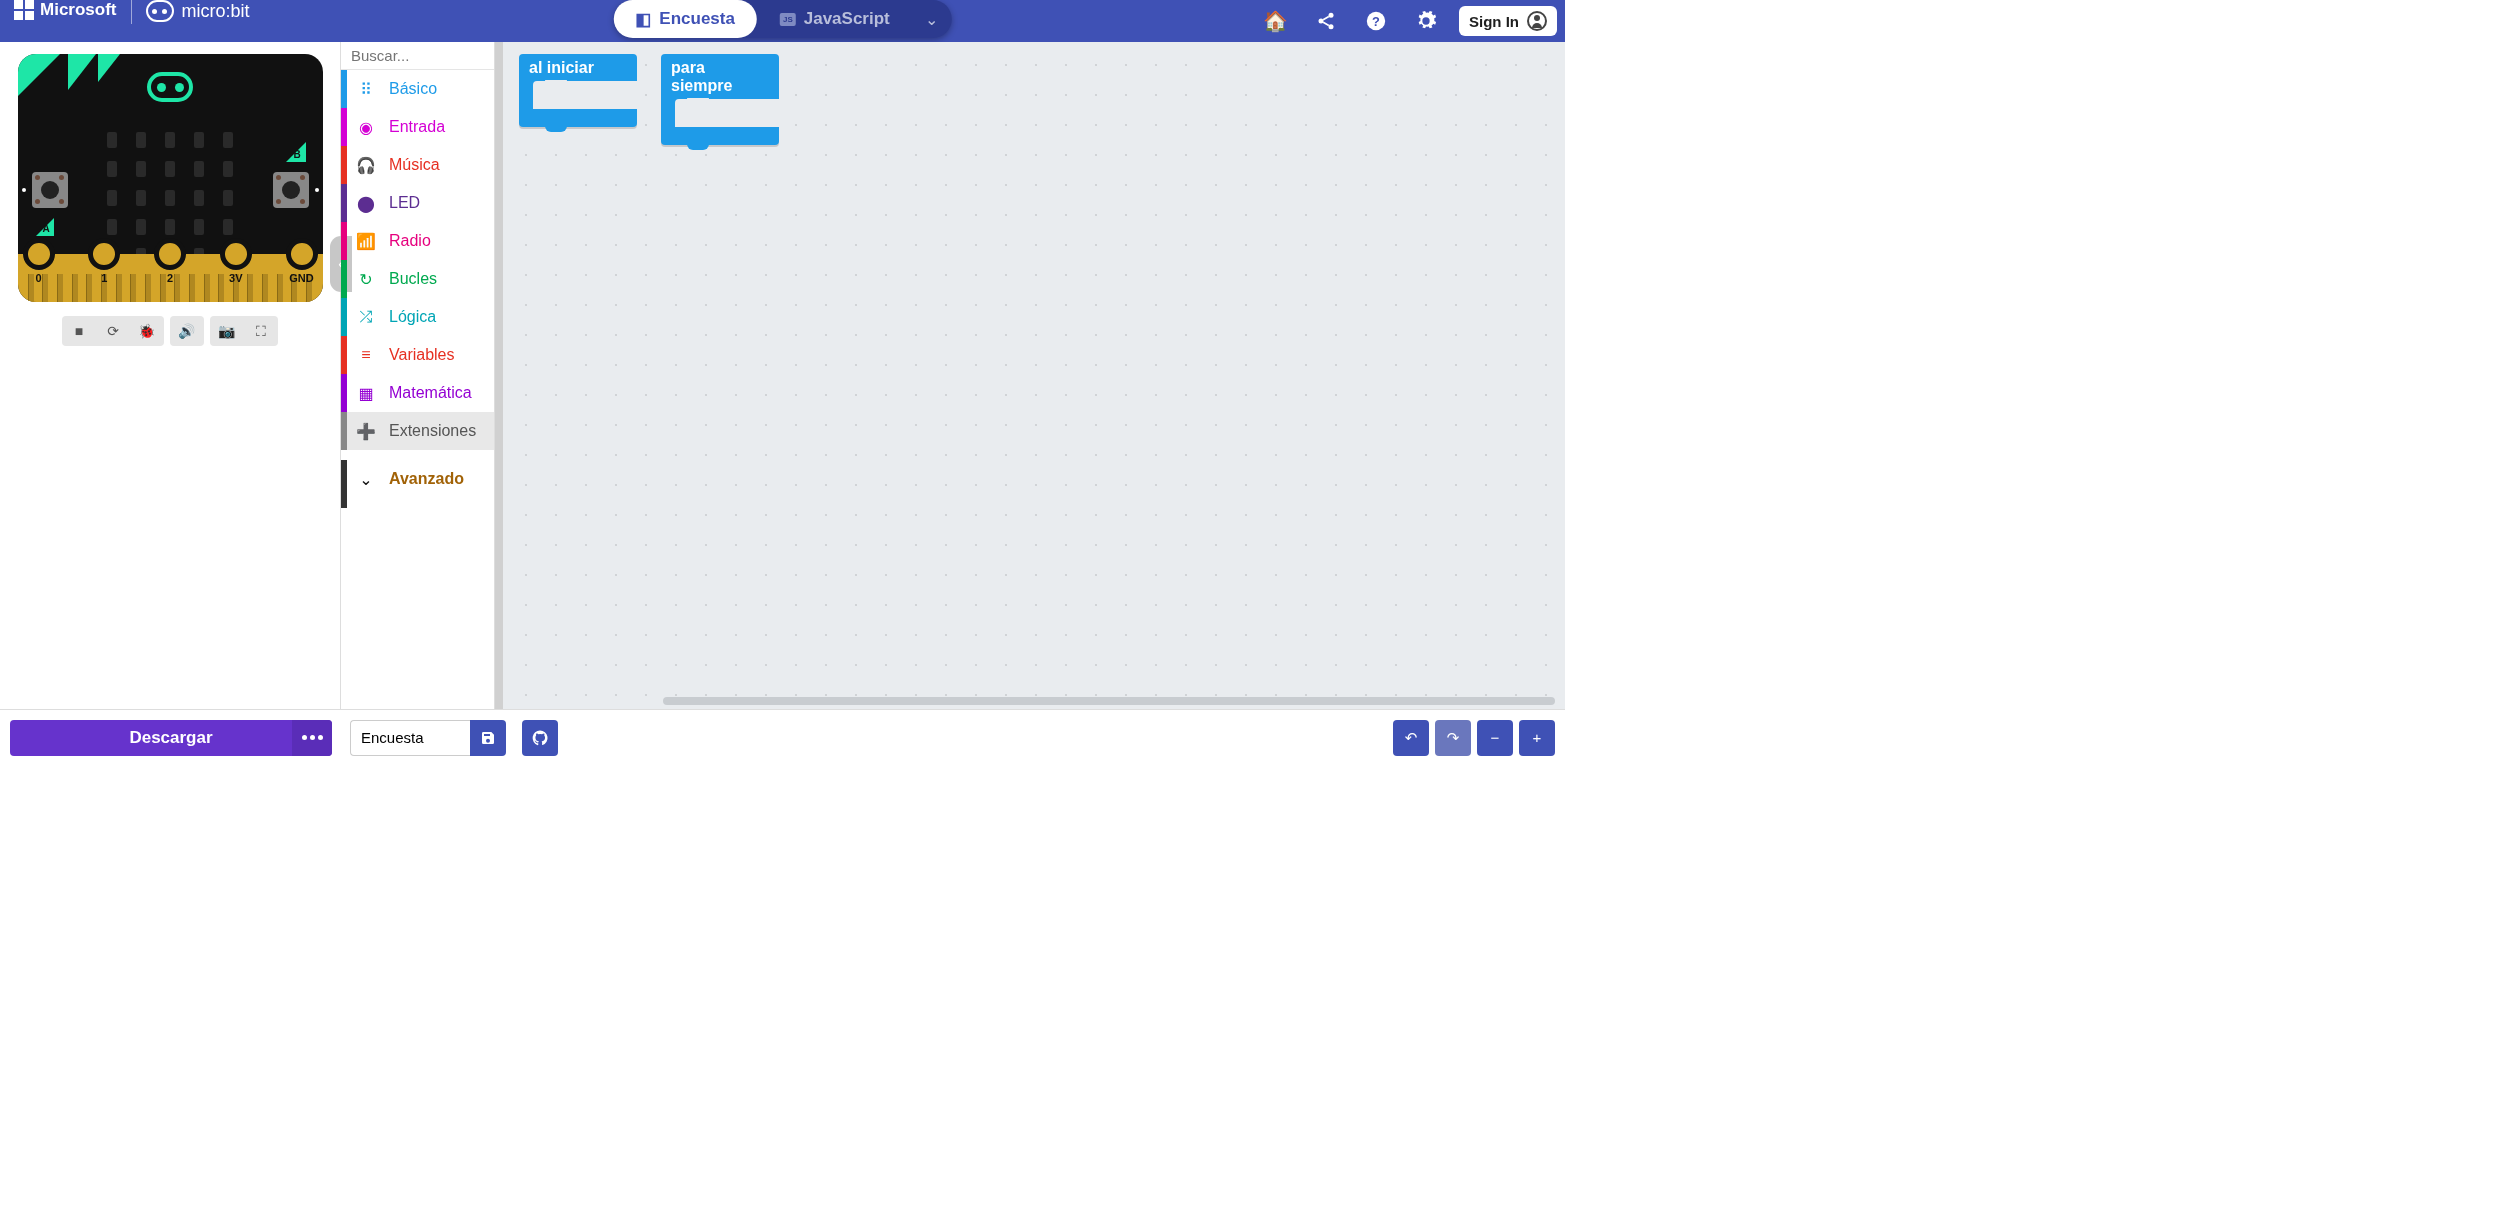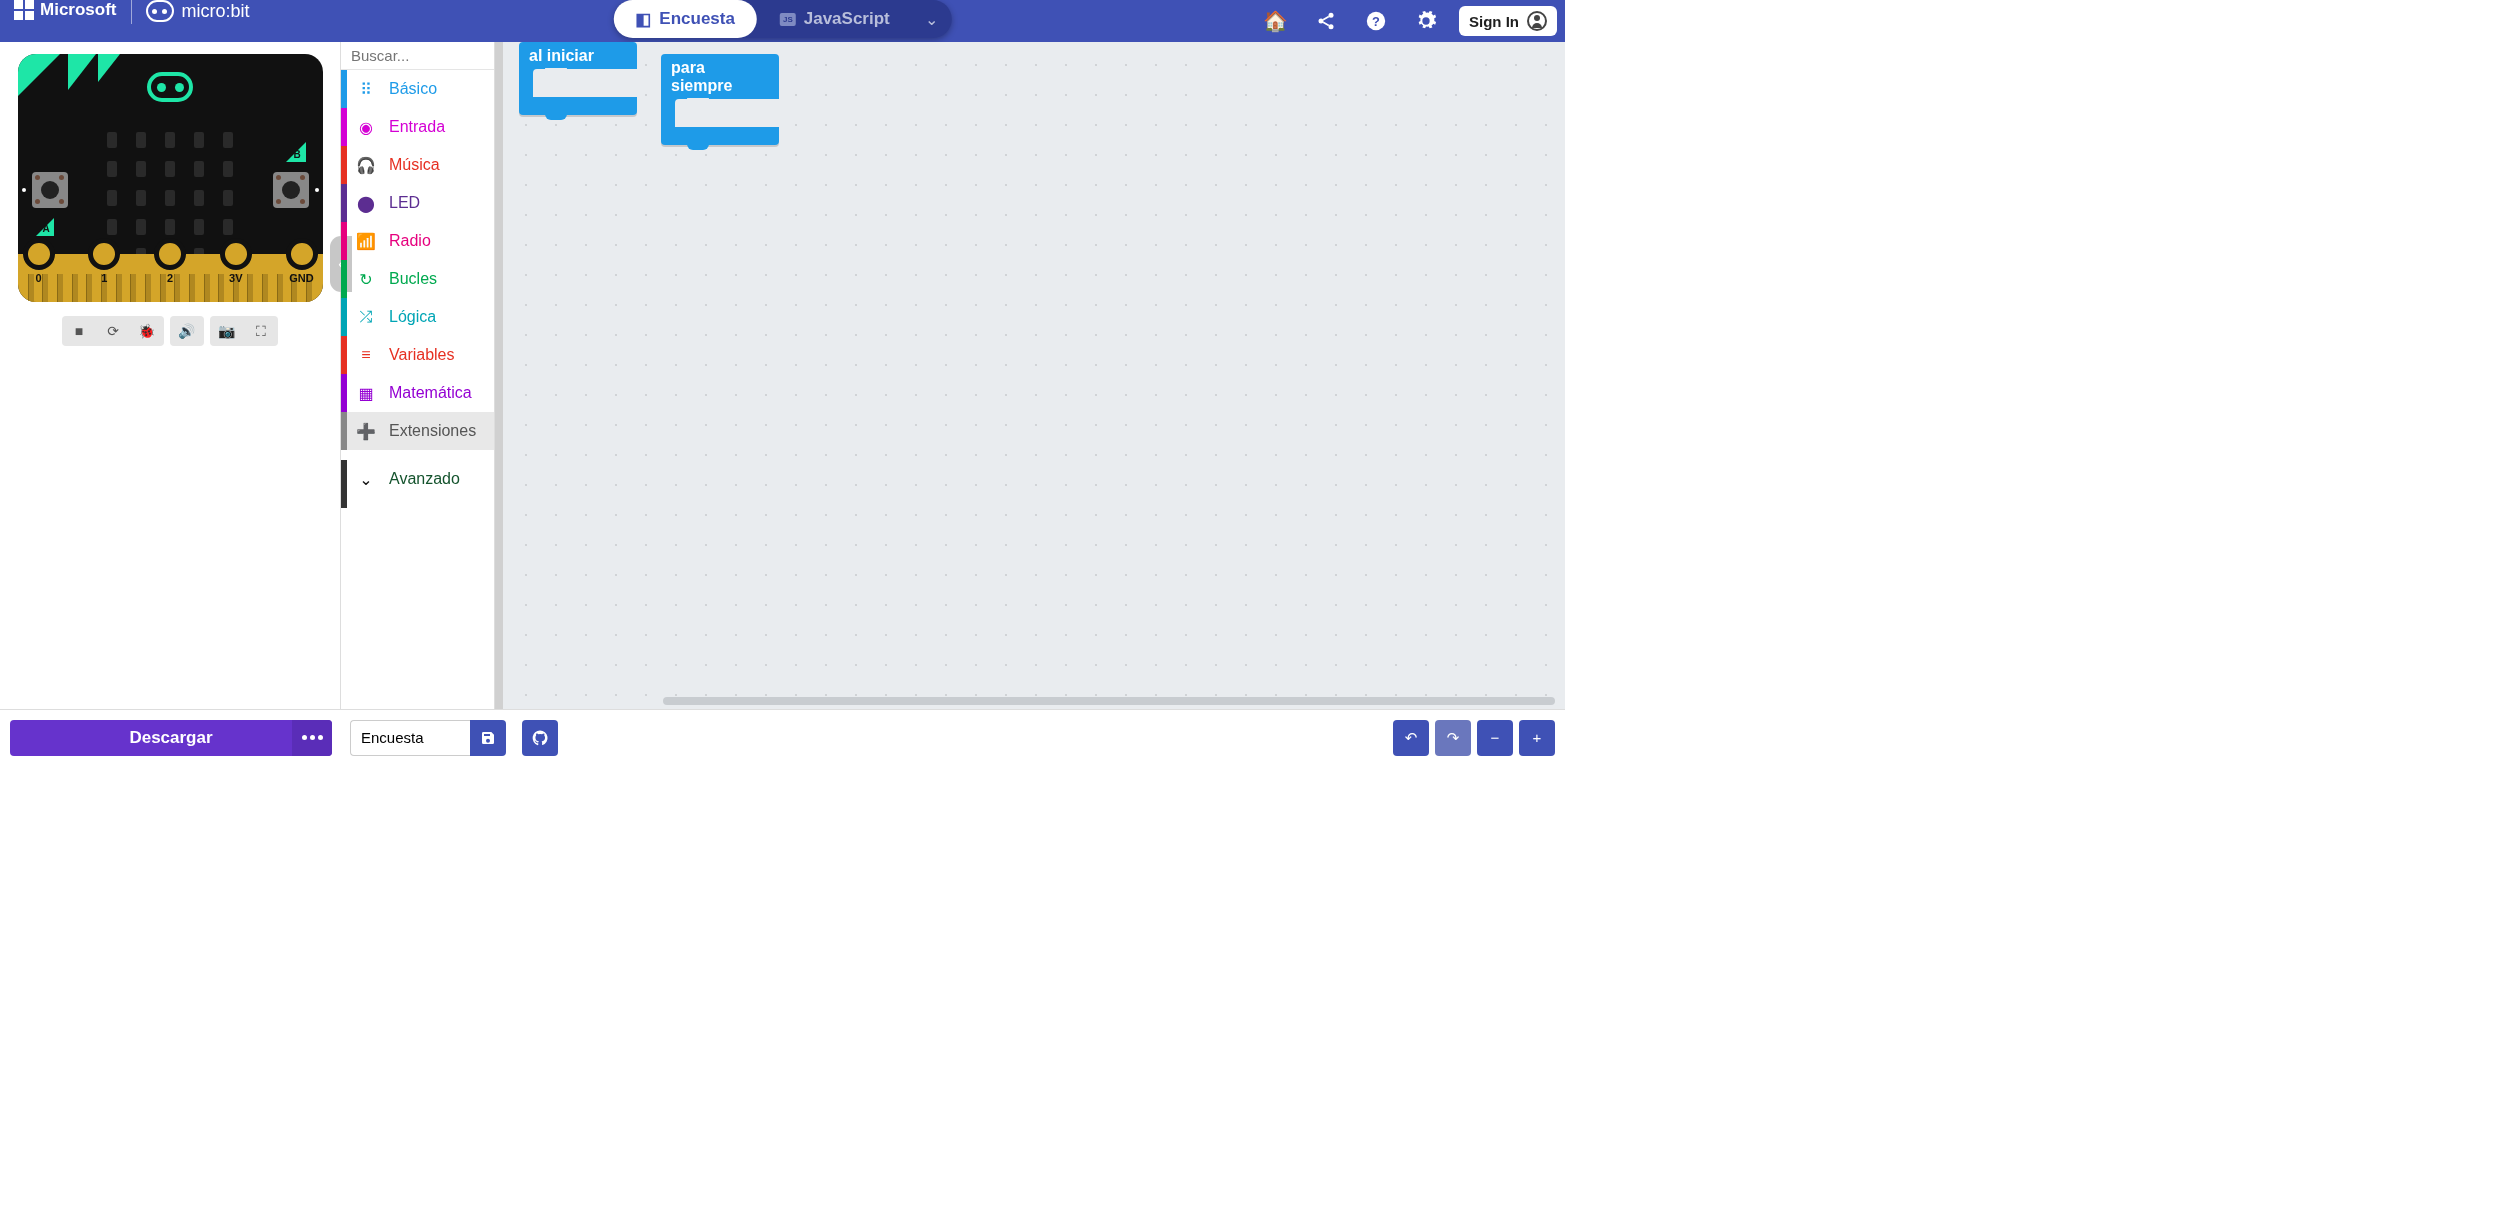--- a/index.html
+++ b/index.html
@@ -77,21 +77,21 @@
   .cat-bar { width:6px; height:38px; position:absolute; left:0; top:0; }
   .cat-icon { width:22px; text-align:center; font-size:16px; margin-left:6px; }
   .cat-ext { background:#e8e8e8; color:#555; }
   .cat-adv { border-top:10px solid #fff; height:48px; }
   .cat-adv .cat-bar { background:#333; height:48px; }
 
   
   .workspace { flex:1; background:#e9ecef; position:relative; overflow:hidden; border-left:8px solid #d0d0d0; }
   .ws-dots { position:absolute; inset:0; background-image: radial-gradient(#d0d3d6 1px, transparent 1px); background-size: 30px 30px; background-position: 8px 8px; }
   .block { position:absolute; background:#1e9be8; border-radius:4px; font-family: "Courier New", monospace; font-size:16px; font-weight:700; color:#fff; box-shadow: 0 2px 0 rgba(0,0,0,0.15); }
-  .block-start { top:0; left:16px; width:118px; }
+  .block-start { top:12px; left:16px; width:118px; }
   .block-forever { top:12px; left:158px; width:118px; }
   .block-head { padding:5px 10px 4px; }
   .block-body { height:28px; background:#e9ecef; margin:0 0 0 14px; border-radius:4px 0 0 0; position:relative; }
   .block-body::before { content:""; position:absolute; left:12px; top:-1px; width:22px; height:6px; background:#e9ecef; border-radius:0 0 6px 6px; }
   .block-foot { height:18px; position:relative; }
   .block-foot::after { content:""; position:absolute; left:26px; bottom:-5px; width:22px; height:6px; background:#1e9be8; border-radius:0 0 6px 6px; }
   .ws-scroll { position:absolute; bottom:4px; left:160px; right:10px; height:8px; background:#c8ccd0; border-radius:4px; }
 
   
   .footer { height:56px; background:#fff; border-top:1px solid #ddd; display:flex; align-items:center; padding:0 10px; gap:10px; position:relative; }
@@ -324,21 +324,21 @@
         </div>
       </div>
     <div class="cat cat-ext">
       <div class="cat-bar" style="background:#888"></div>
       <span class="cat-icon" style="color:#888">➕</span>
       <span>Extensiones</span>
     </div>
     <div class="cat cat-adv">
       <div class="cat-bar"></div>
       <span class="cat-icon" style="color:#111">⌄</span>
-      <span style="color:#14532d;font-weight:400">Avanzado</span>
+      <span style="color:#a16207;font-weight:700">Avanzado</span>
     </div>
   </div>
 
   <div class="workspace">
     <div class="ws-dots"></div>
     <div class="block block-start">
       <div class="block-head">al iniciar</div>
       <div class="block-body"></div>
       <div class="block-foot"></div>
     </div>

